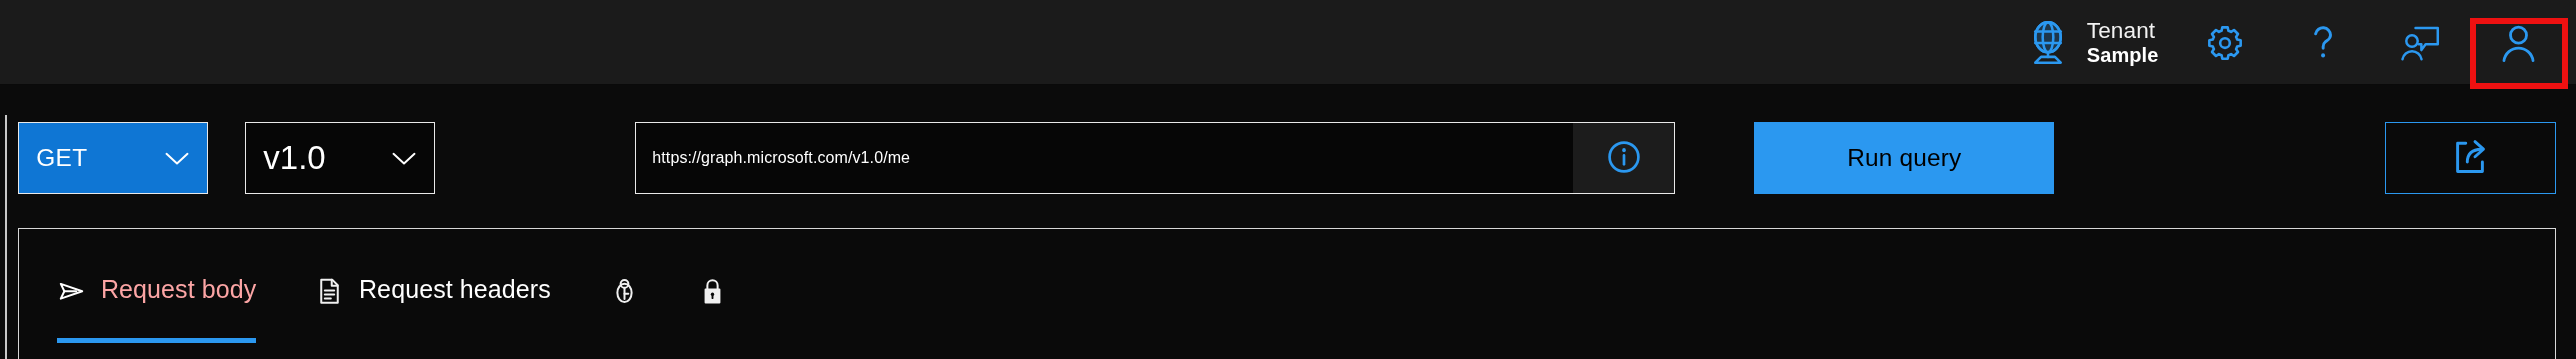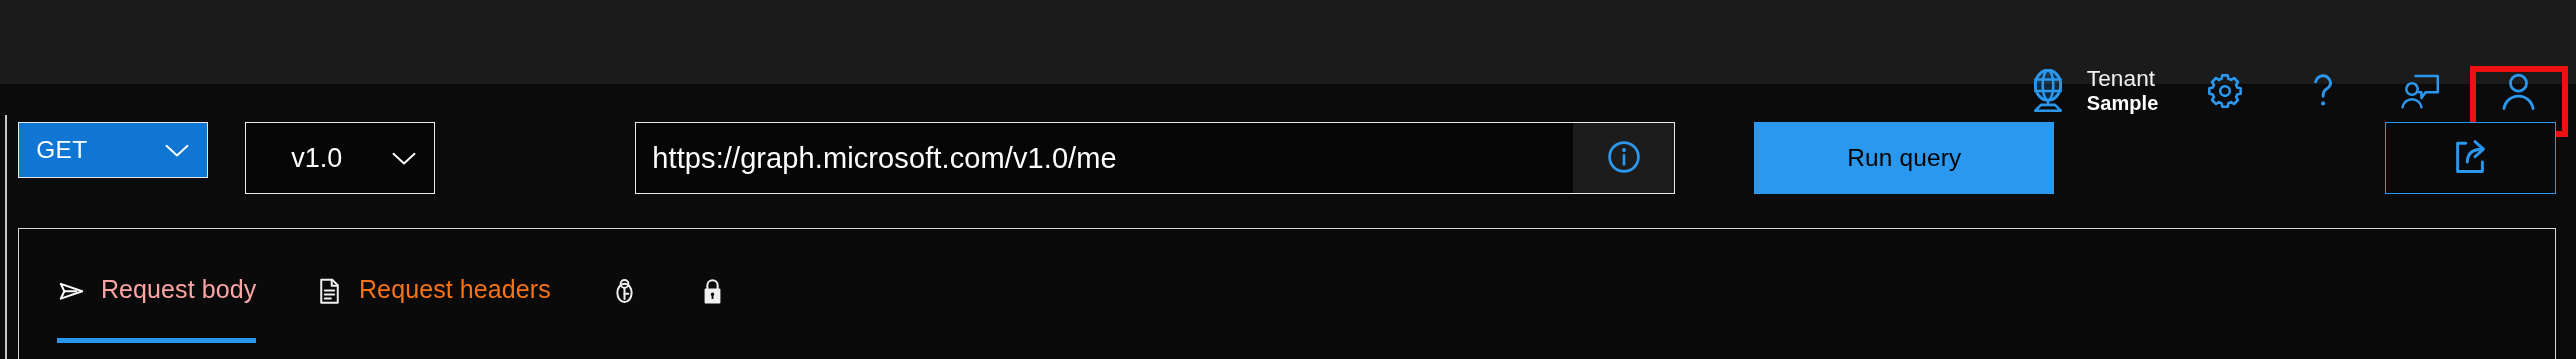--- a/index.html
+++ b/index.html
@@ -29,21 +29,20 @@
     border-bottom: 1.2px solid #0a0a0a;
   }
 
   .header-right {
     position: absolute;
     right: 8.5px; top: 0;
     height: 85px;
     display: flex;
     align-items: center;
     gap: 0;
-    margin-top: 48px;
   }
 
   .tenant-block {
     display: flex;
     align-items: center;
     height: 85px;
     padding: 0 17px 0 6.1px;
     gap: 18.3px;
   }
 
@@ -111,21 +110,21 @@
   .query-row {
     position: absolute;
     left: 18.3px; top: 122px;
     width: 2538px;
     height: 72px;
   }
 
   .method-select {
     position: absolute;
     left: 0; top: 0;
-    width: 190px; height: 56px;
+    width: 190px; height: 72px;
     background: #0f76d4;
     border: 1.8px solid #e9e9e9;
     display: flex;
     align-items: center;
     justify-content: space-between;
     padding: 0 16px 0 17px;
     cursor: pointer;
     text-align: center;
   }
   .method-label {
@@ -141,24 +140,23 @@
     width: 190px; height: 72px;
     background: #060606;
     border: 1.8px solid #e9e9e9;
     display: flex;
     align-items: center;
     justify-content: space-between;
     padding: 0 16px 0 17px;
     cursor: pointer;
   }
   .version-label {
-    font-size: 27px;
+    font-size: 33px;
     color: #ffffff;
     font-weight: 400;
-    margin-left: 28px;
   }
 
   .chev { width: 28px; height: 17px; display: block; flex: 0 0 auto; }
 
   .url-field {
     position: absolute;
     left: 617px; top: 0;
     width: 1040px; height: 72px;
     border: 1.8px solid #e9e9e9;
     background: #060606;
@@ -167,21 +165,21 @@
     overflow: hidden;
   }
   .url-input {
     flex: 1 1 auto;
     height: 100%;
     background: #060606;
     border: none;
     outline: none;
     color: #ffffff;
     font-family: "Liberation Sans", sans-serif;
-    font-size: 29px;
+    font-size: 16px;
     padding: 0 16px;
     letter-spacing: 0.1px;
   }
   .url-info {
     flex: 0 0 auto;
     width: 101px;
     height: 100%;
     background: #1c1c1c;
     display: flex;
     align-items: center;
@@ -243,21 +241,21 @@
     padding: 46px 32px 0 0;
     margin-right: 27px;
     background: transparent;
     border: none;
     cursor: pointer;
     gap: 14.6px;
   }
   .tab-icon { width: 29px; height: 30.5px; display: block; flex: 0 0 auto; margin-top: 1.2px; }
   .tab-text {
     font-size: 25px;
-    color: #f97316;
+    color: #ffffff;
     font-weight: 400;
     white-space: nowrap;
     letter-spacing: 0.1px;
   }
   .tab.active .tab-text { font-weight: 400; color: #fca5a5; }
   .tab-underline {
     position: absolute;
     left: 0; bottom: 22.6px;
     height: 5.5px;
     width: calc(100% - 32px);

